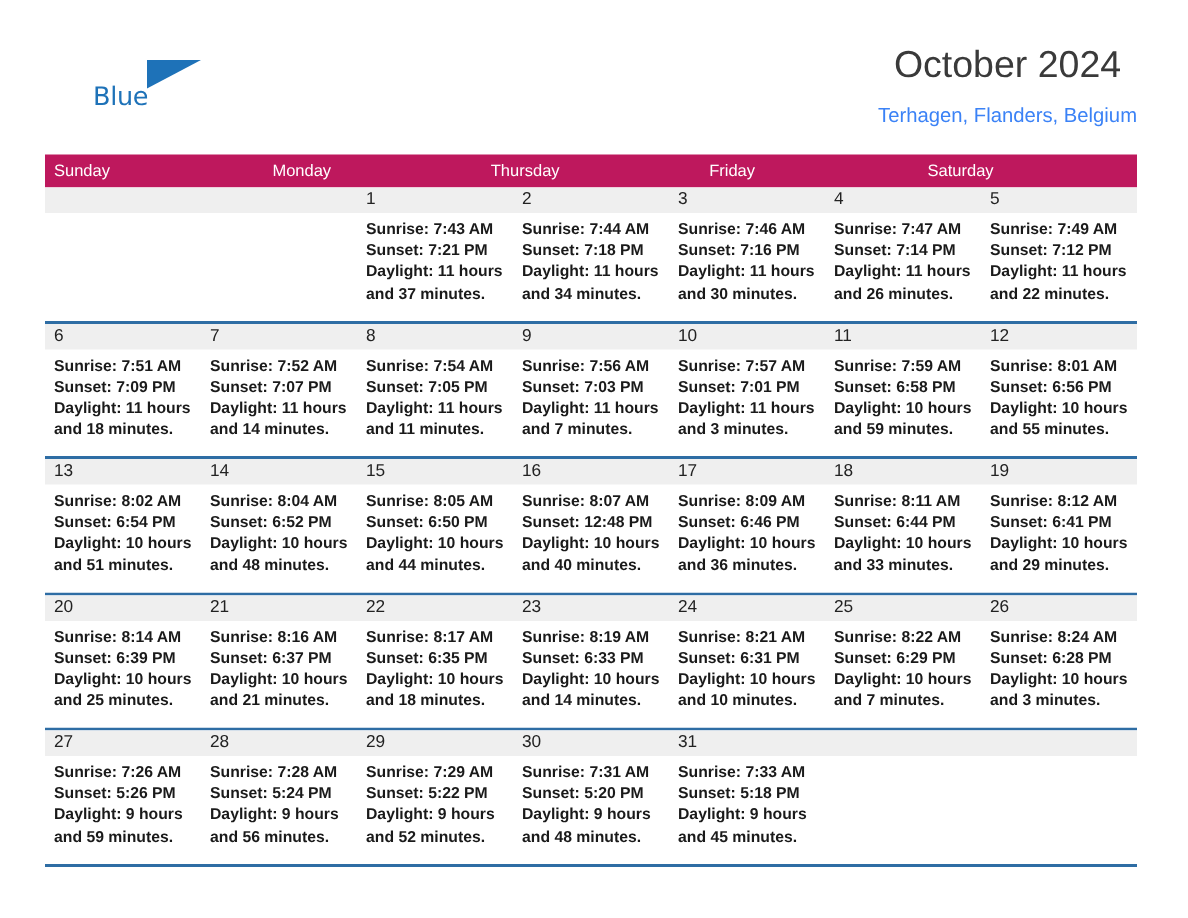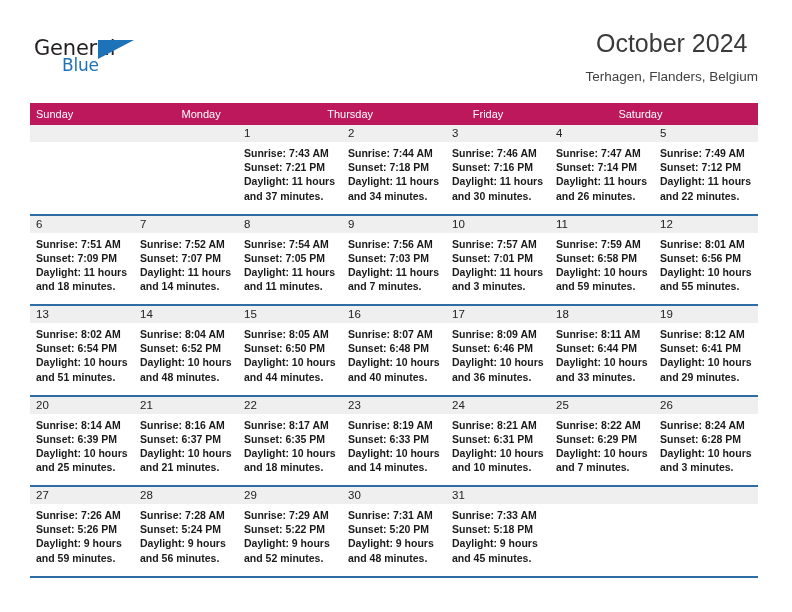--- a/index.html
+++ b/index.html
@@ -73,21 +73,21 @@
   .month-title {
     font-size: 25px;
     color: #3a3a3a;
     font-weight: normal;
     line-height: 30px;
     white-space: nowrap;
     font-family: "Liberation Sans", sans-serif;
   }
   .location {
     font-size: 13.5px;
-    color: #404040;
+    color: #3b82f6;
     line-height: 22px;
     margin-top: 8px;
     white-space: nowrap;
     font-family: "Liberation Sans", sans-serif;
   }
 
   
   .calendar {
     position: absolute;
     left: 30px;
@@ -152,21 +152,20 @@
   }
 </style>
 </head>
 <body>
 
 <div class="page">
 
   <div class="header">
 
     <div class="logo">
-      <span class="logo-general">General</span>
       <span class="logo-flag"></span>
       <span class="logo-blue">Blue</span>
     </div>
 
     <div class="title-block">
       <div class="month-title">October 2024</div>
       <div class="location">Terhagen, Flanders, Belgium</div>
     </div>
 
   </div>
@@ -325,21 +324,21 @@
               <div>Sunrise: 8:05 AM</div>
               <div>Sunset: 6:50 PM</div>
               <div>Daylight: 10 hours</div>
               <div>and 44 minutes.</div>
             </div>
           </div>
           <div class="day-cell">
             <div class="day-number">16</div>
             <div class="day-info">
               <div>Sunrise: 8:07 AM</div>
-              <div>Sunset: 6:48 PM</div>
+              <div>Sunset: 12:48 PM</div>
               <div>Daylight: 10 hours</div>
               <div>and 40 minutes.</div>
             </div>
           </div>
           <div class="day-cell">
             <div class="day-number">17</div>
             <div class="day-info">
               <div>Sunrise: 8:09 AM</div>
               <div>Sunset: 6:46 PM</div>
               <div>Daylight: 10 hours</div>

